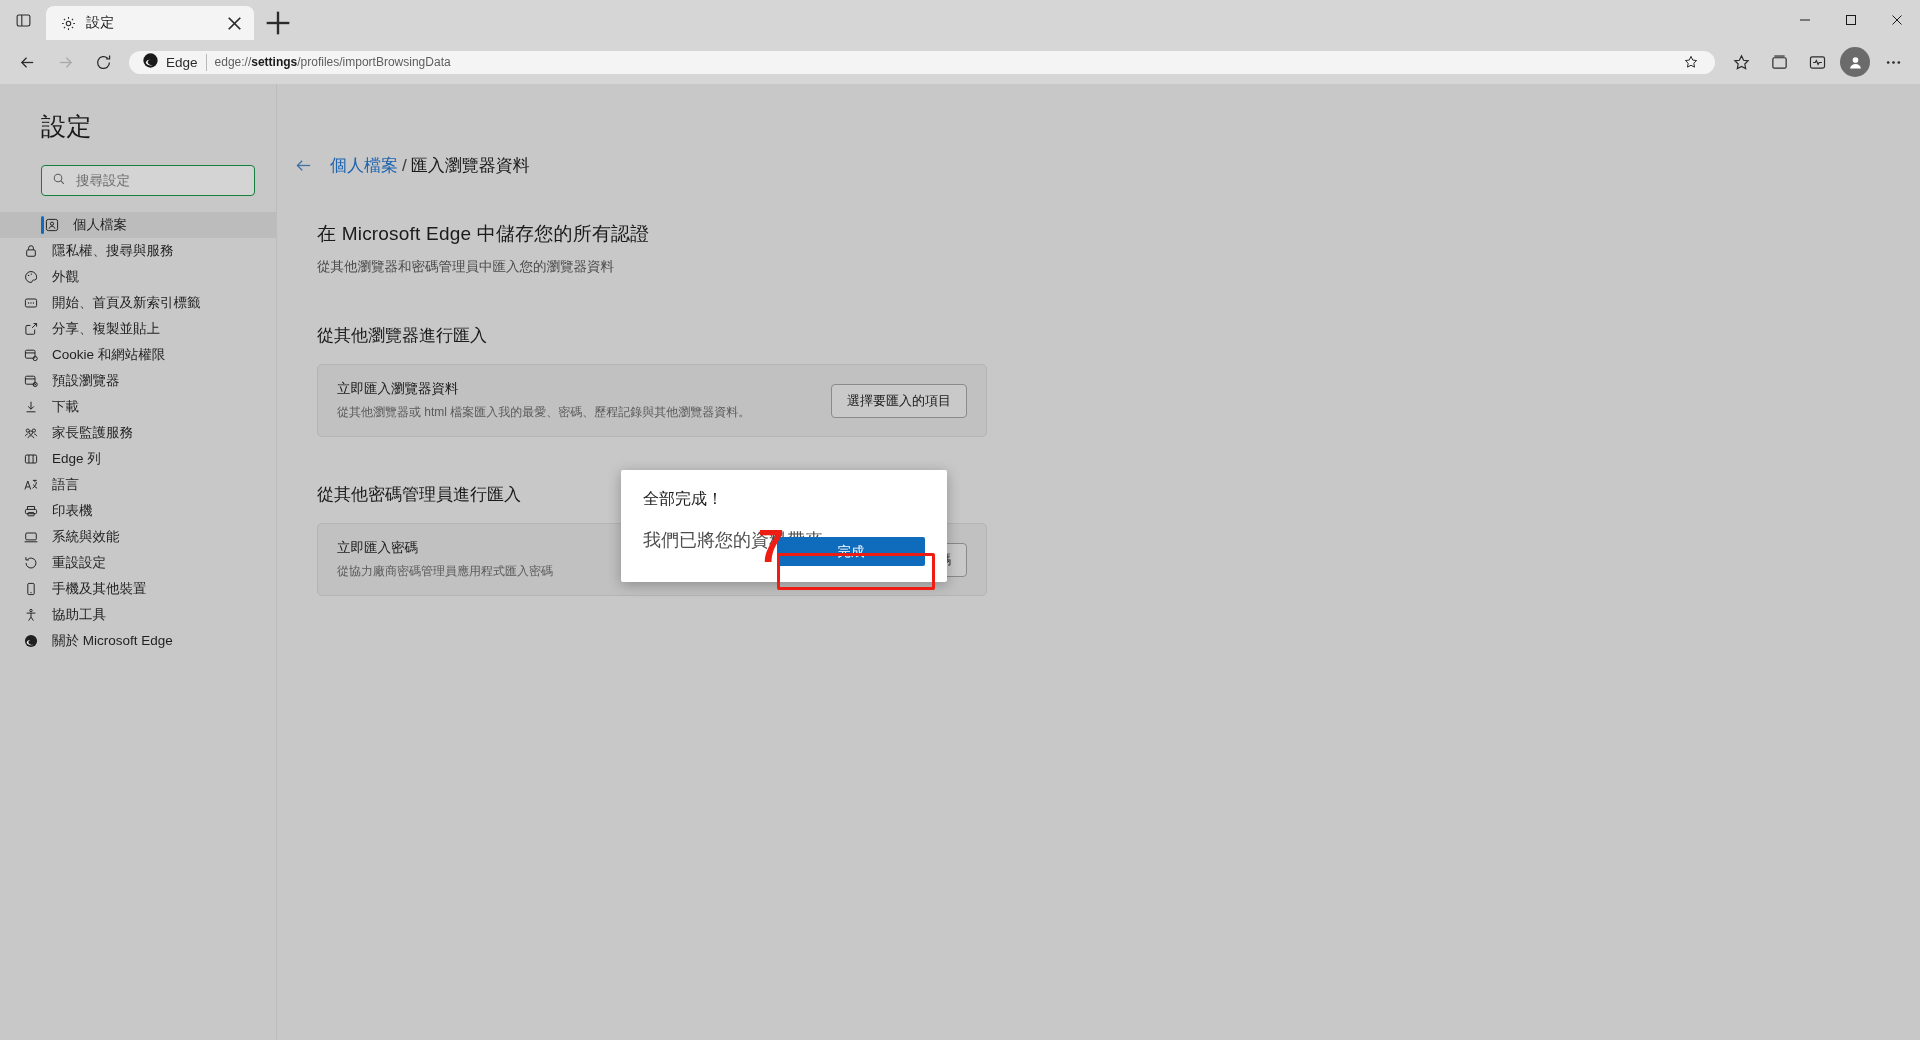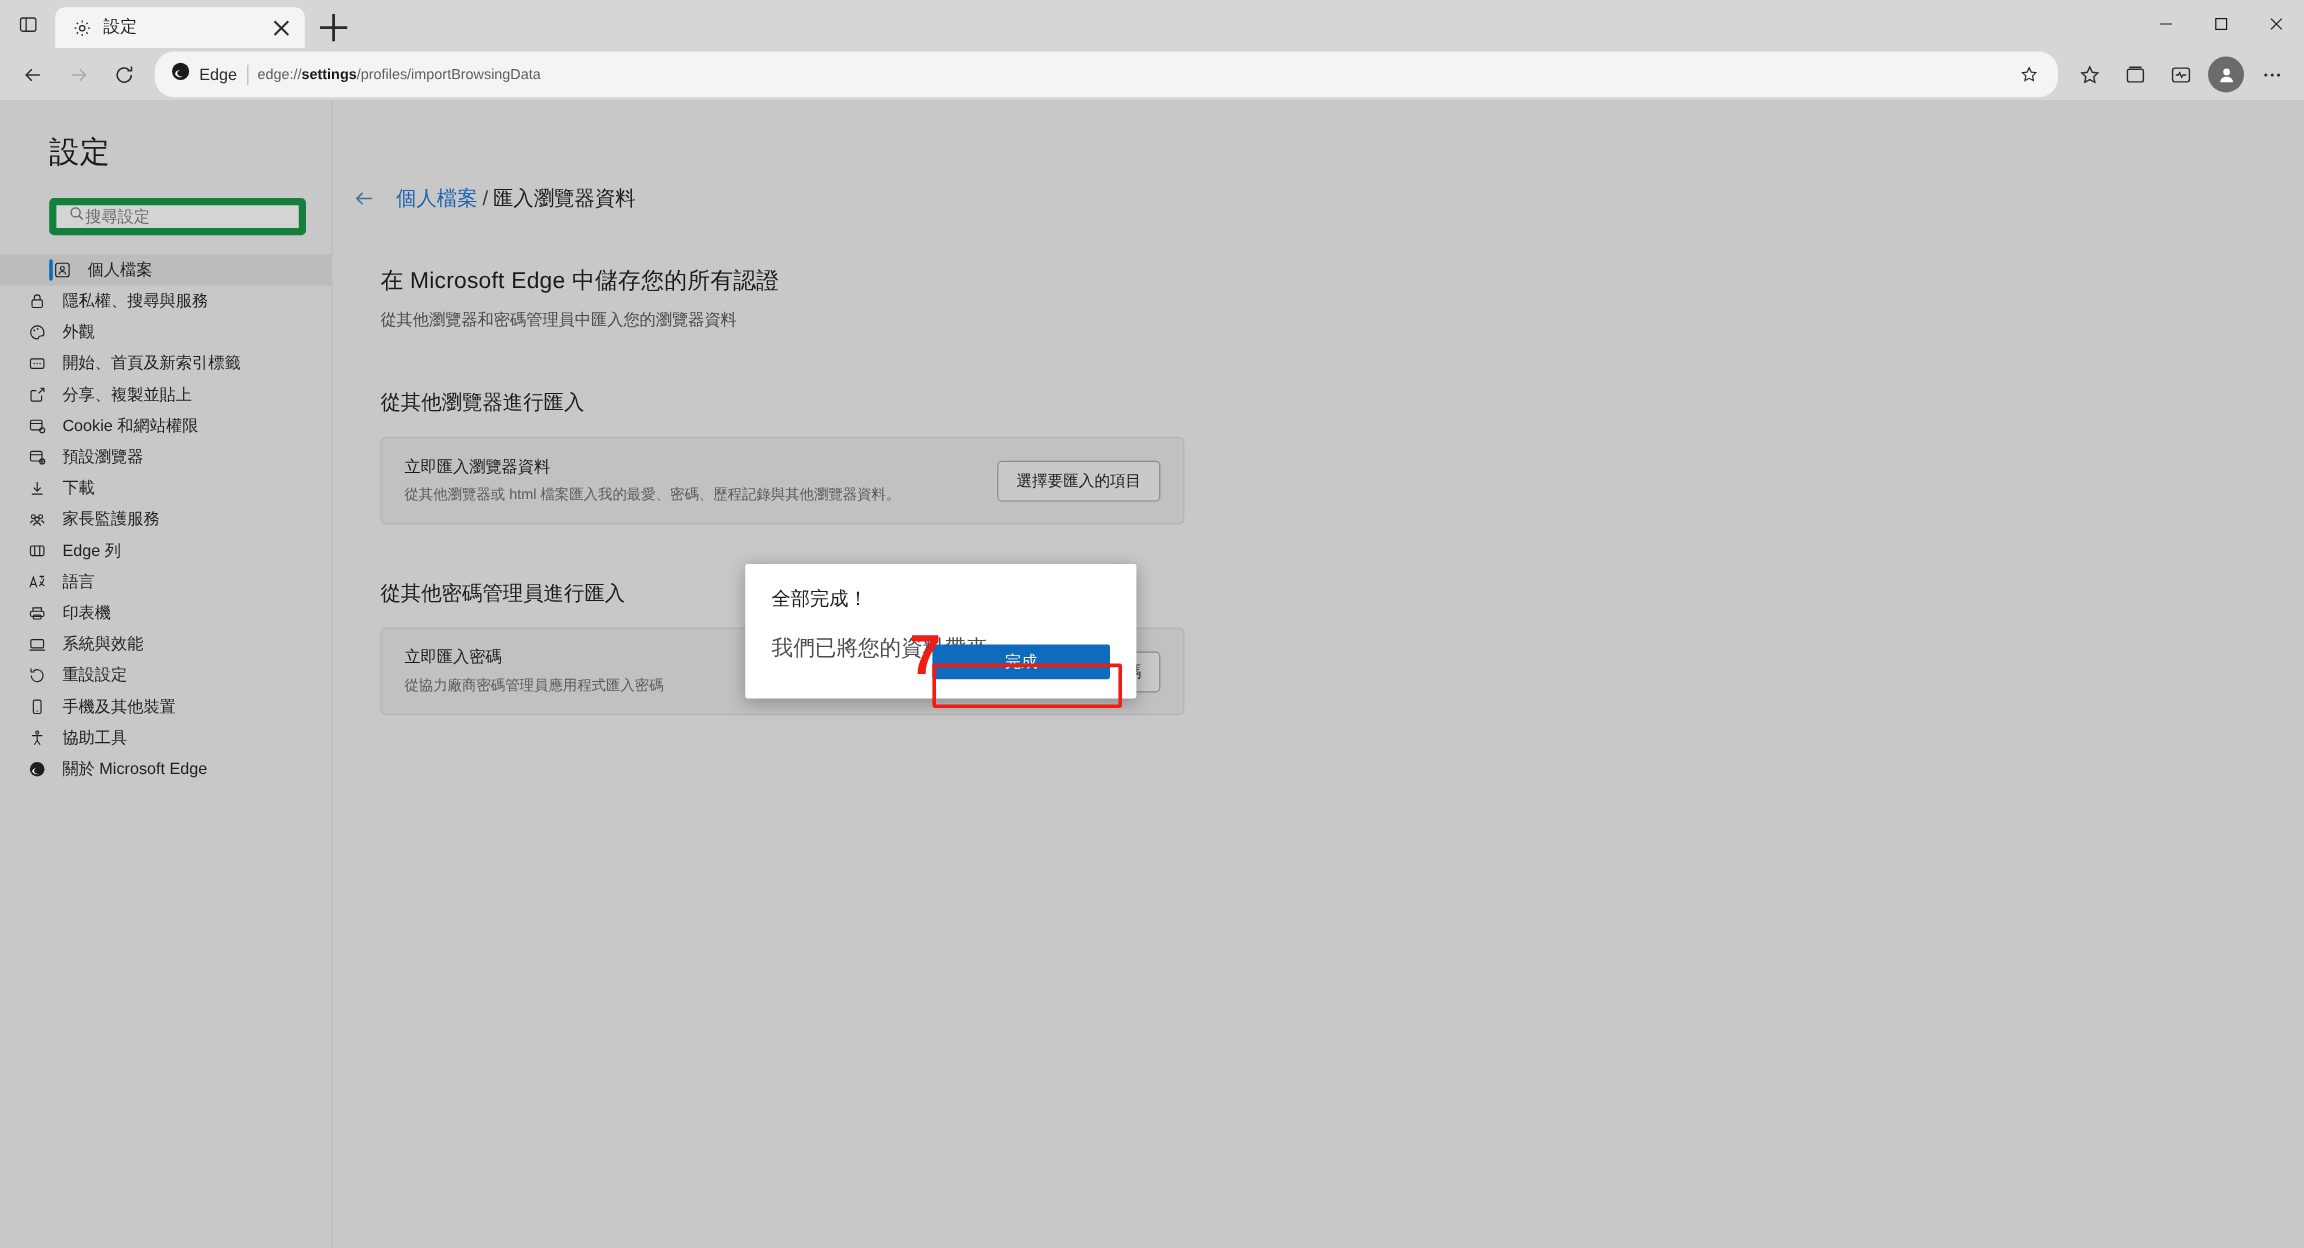--- a/index.html
+++ b/index.html
@@ -3,21 +3,21 @@
 <meta charset="utf-8">
 <style>
   * { box-sizing: border-box; margin: 0; padding: 0; }
   html, body {
     width: 1920px; height: 1040px;
     font-family: "Liberation Sans", "DejaVu Sans", sans-serif;
     background: #ffffff; overflow: hidden;
   }
   #app {
     position: relative; width: 1920px; height: 1040px;
-    background: #8b5cf6; display: flex; flex-direction: column;
+    background: #0c4a6e; display: flex; flex-direction: column;
   }
 
   
   .titlebar {
     height: 40px; background: #d6d6d6; display: flex;
     align-items: flex-end; position: relative; flex: 0 0 40px;
   }
   .tab-strip-btn {
     width: 46px; height: 40px; display: flex; align-items: center;
     justify-content: center; flex: 0 0 46px;
@@ -52,21 +52,21 @@
   
   .toolbar {
     height: 44px; background: #d6d6d6; display: flex; align-items: center;
     padding: 0 9px; gap: 2px; flex: 0 0 44px;
   }
   .tb-btn {
     width: 36px; height: 36px; border-radius: 5px; display: flex;
     align-items: center; justify-content: center; flex: 0 0 36px;
   }
   .omnibox {
-    flex: 1; height: 38px; background: #f4f4f4; border-radius: 16px;
+    flex: 1; height: 23px; background: #f4f4f4; border-radius: 16px;
     display: flex; align-items: center; padding: 0 10px 0 13px;
     margin: 0 6px; gap: 8px; min-width: 0;
   }
   .omni-brand {
     display: flex; align-items: center; gap: 7px; flex: 0 0 auto;
   }
   .omni-brand-label { font-size: 13.5px; color: #2b2b2b; }
   .omni-sep { width: 1px; height: 17px; background: #b9b9b9; flex: 0 0 1px; }
   .omni-url {
     font-size: 12px; color: #5e5e5e; white-space: nowrap; flex: 1;
@@ -92,22 +92,22 @@
   .sidebar {
     width: 277px; flex: 0 0 277px; background: #c8c8c8;
     border-right: 1px solid #bcbcbc; padding-top: 26px;
   }
   .settings-title {
     font-size: 25px; color: #1a1a1a; padding: 0 0 0 41px; margin-bottom: 22px;
     letter-spacing: .5px;
   }
   .searchbox {
     margin: 0 21px 0 41px; height: 31px; background: #d4d4d4;
-    border: 6px solid #15803d; border-radius: 4px; display: flex;
-    align-items: center; padding: 0 10px; 
+    border: 1px solid #15803d; border-radius: 4px; display: flex;
+    align-items: center; padding: 0 10px; gap: 10px;
   }
   .searchbox .sb-ph { font-size: 13.5px; color: #6c6c6c; }
   .navlist { margin-top: 16px; }
   .navitem {
     height: 26px; display: flex; align-items: center; gap: 13px;
     padding-left: 22px; position: relative; color: #1f1f1f;
     font-size: 13.5px; margin-bottom: 0;
   }
   .navitem + .navitem { margin-top: 0; }
   .navitem.active { background: #bcbcbc; }

